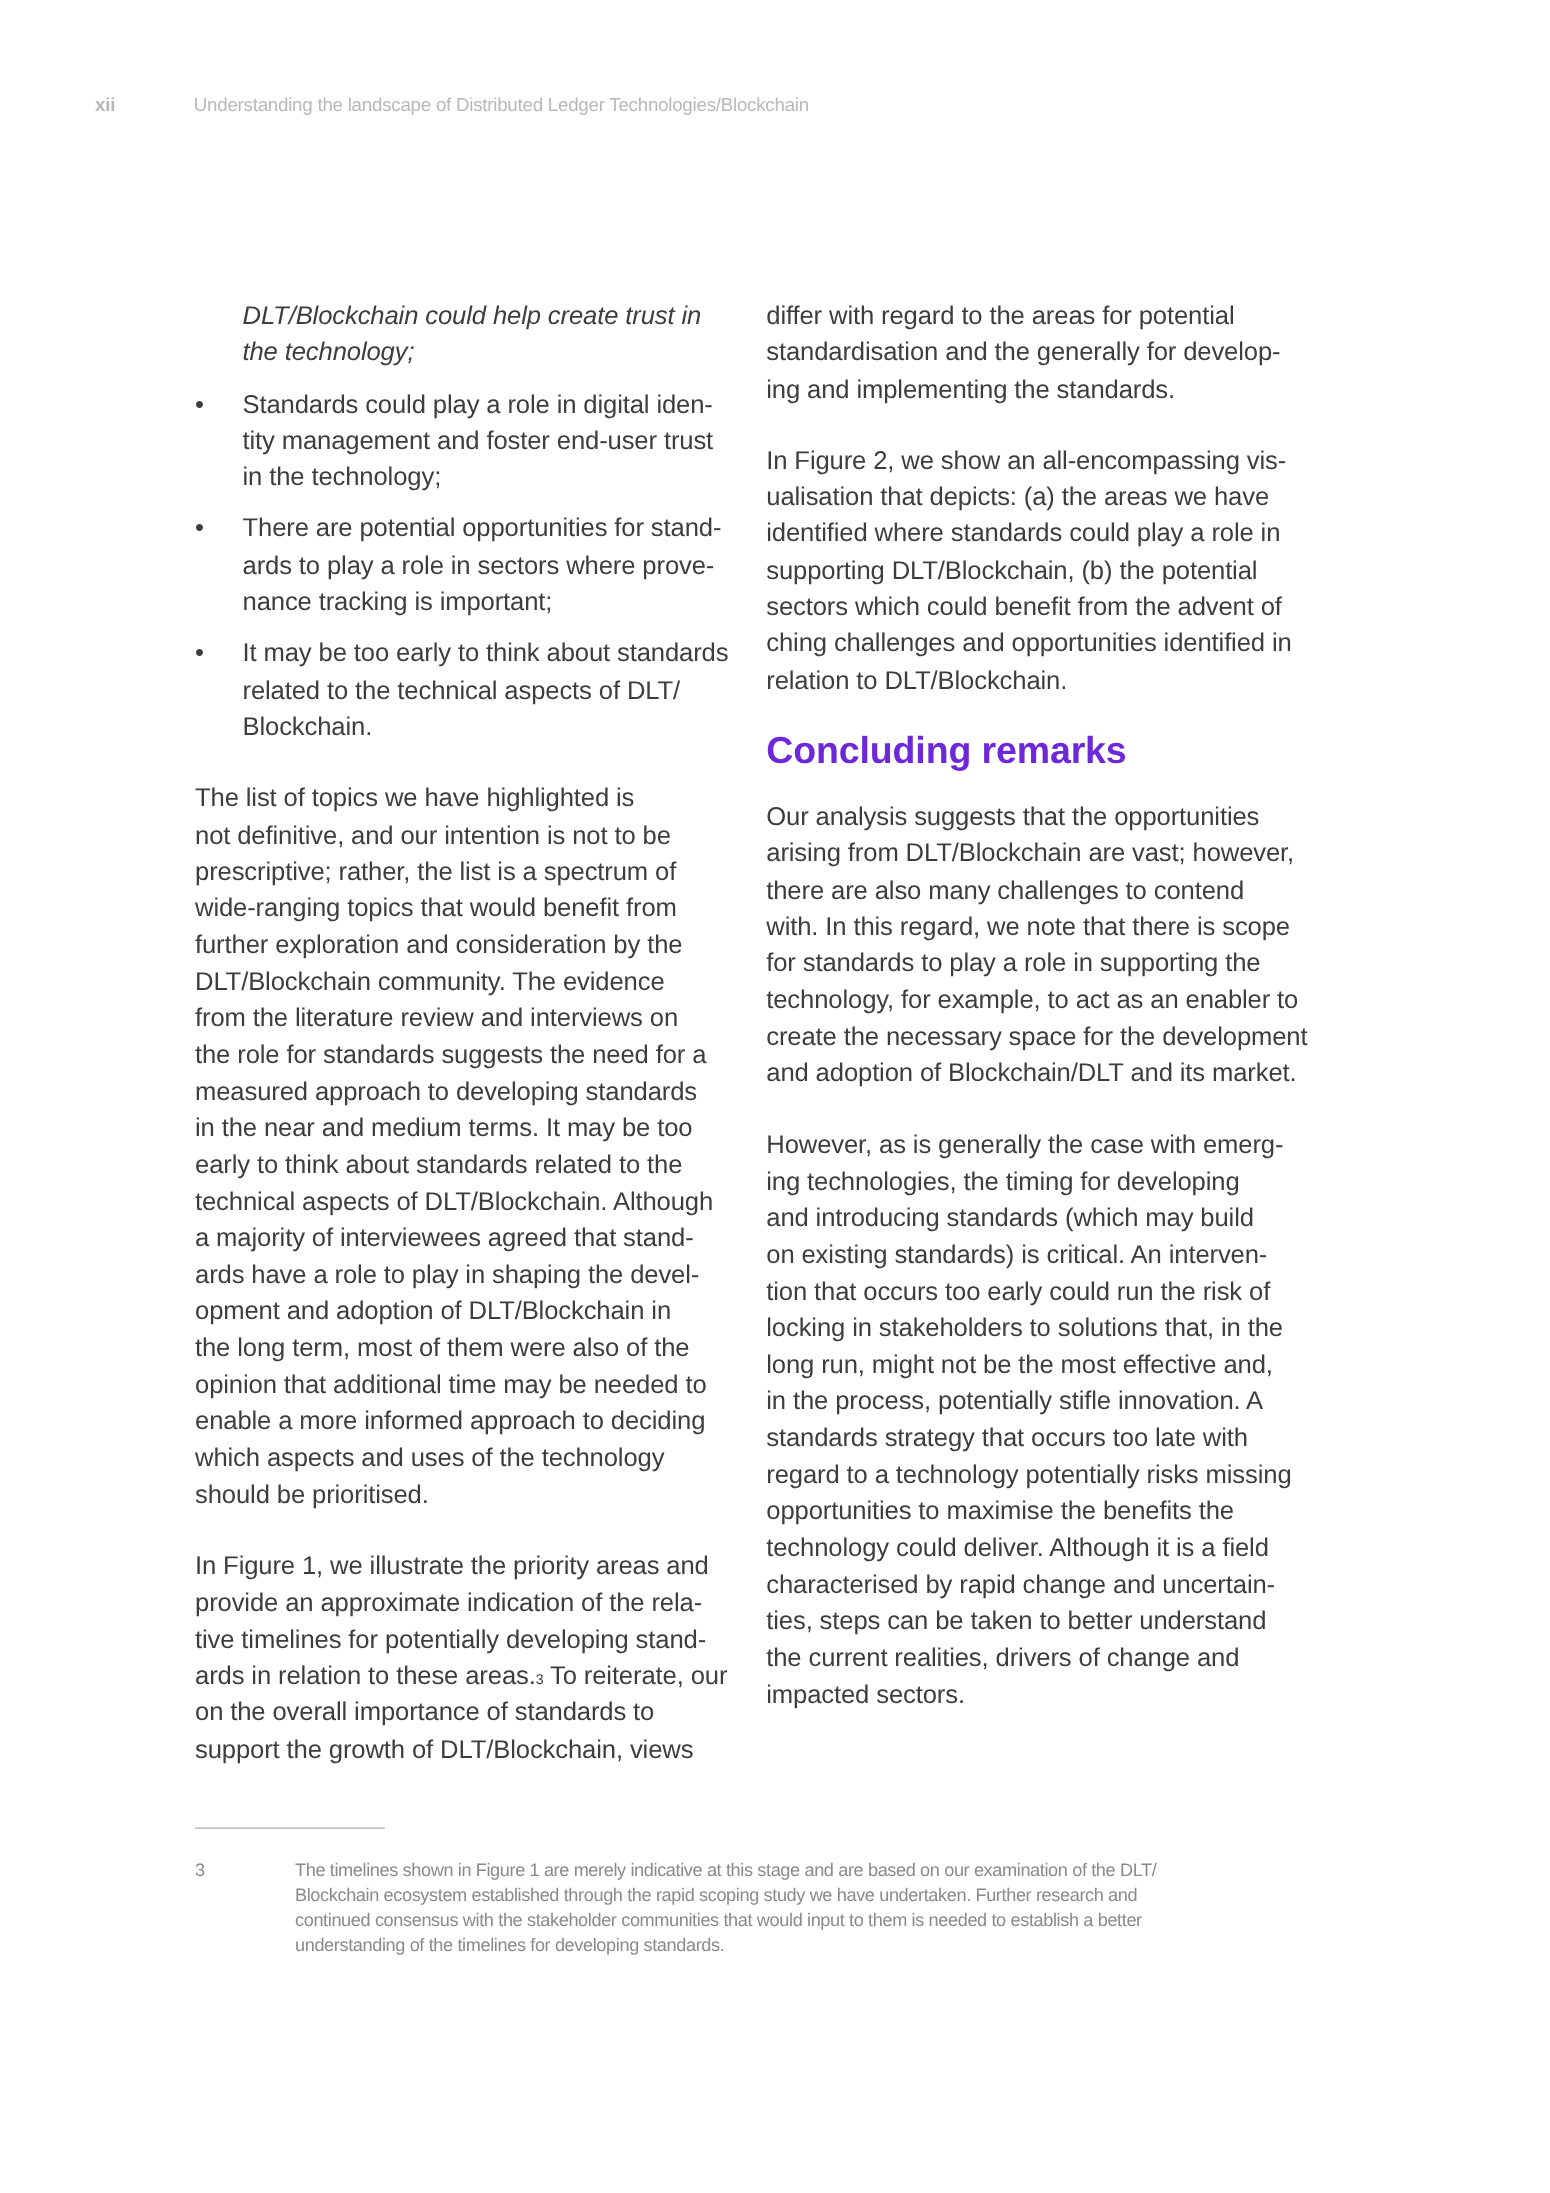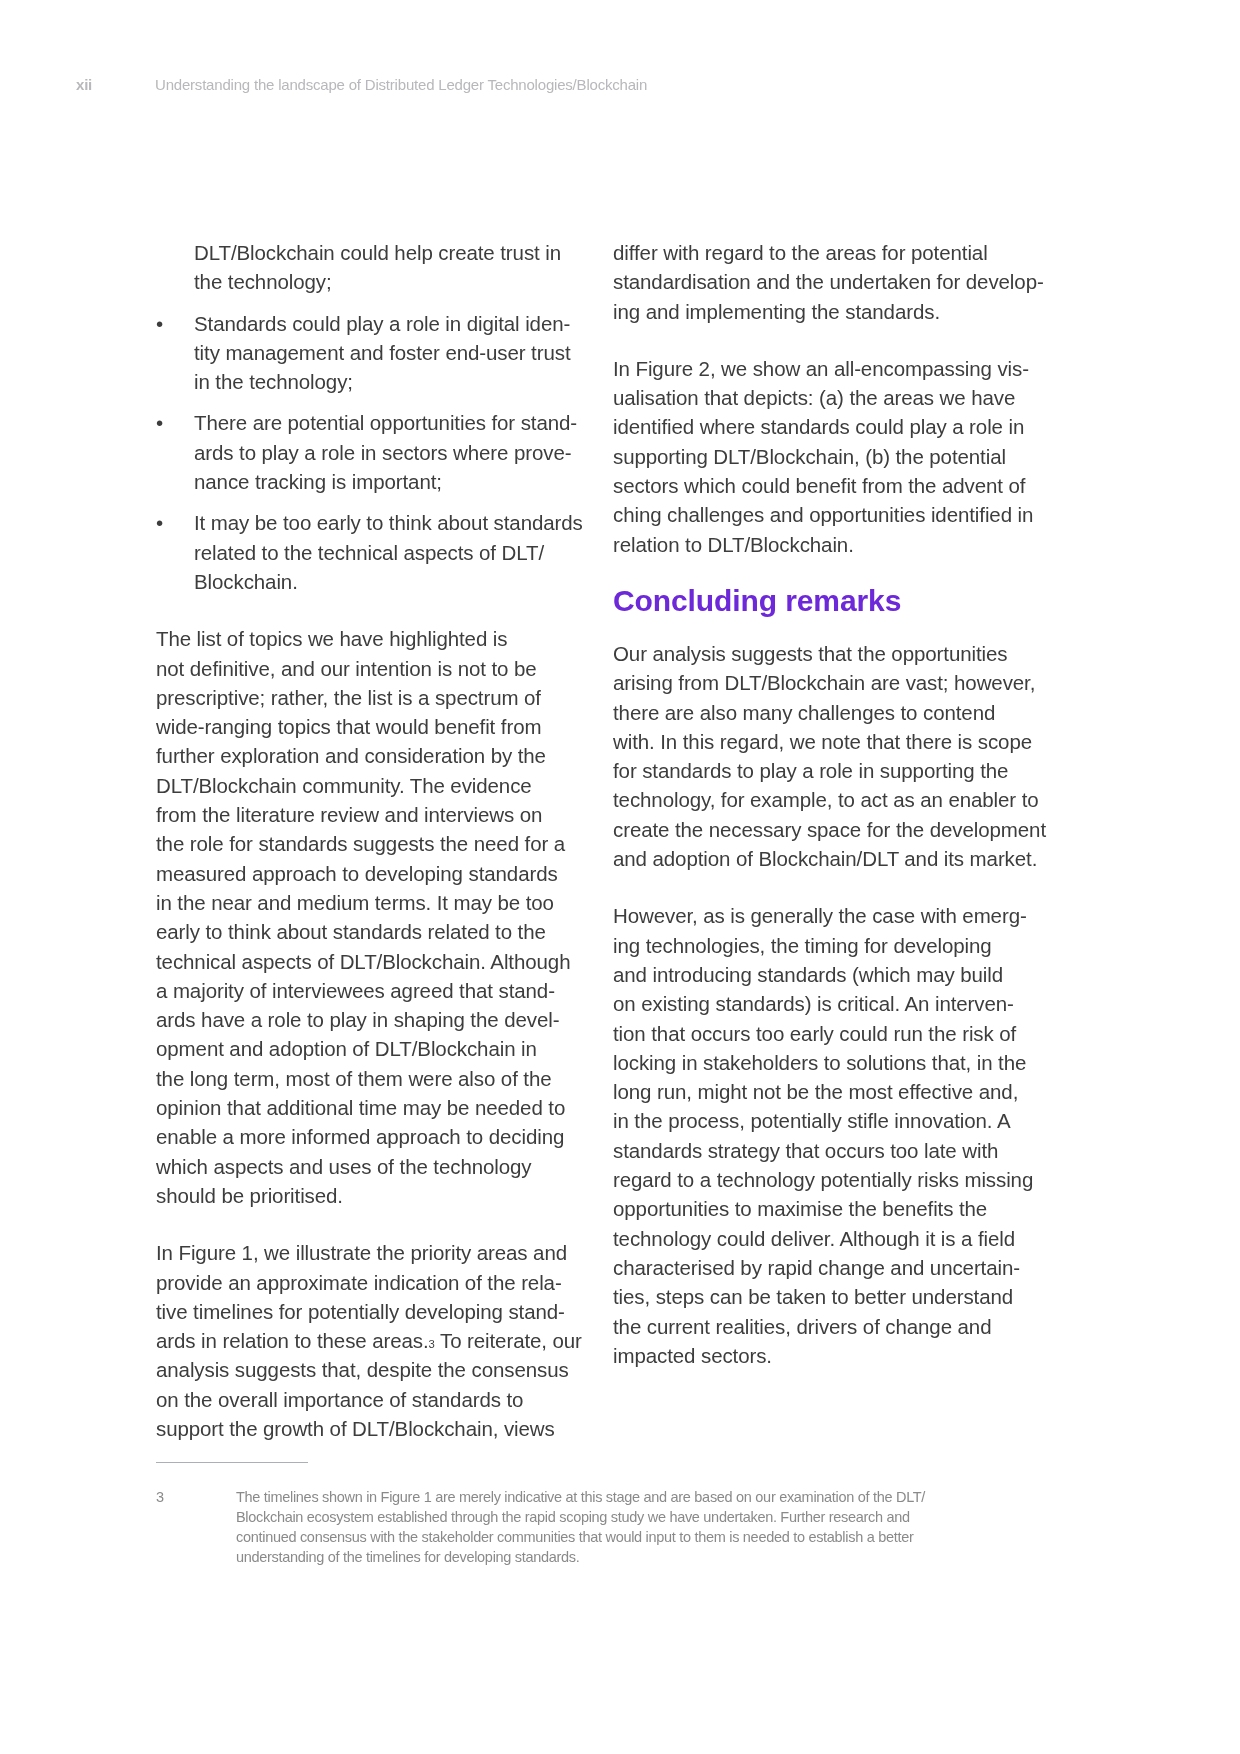--- a/index.html
+++ b/index.html
@@ -4,21 +4,21 @@
 <style>
   html, body { margin:0; padding:0; background:#ffffff; }
   body { width:1240px; height:1754px; position:relative; overflow:hidden; font-family:"Liberation Sans", sans-serif; color:#3a3a3a; }
   .running-head { position:absolute; top:76px; left:76px; font-size:15px; color:#b8b8bc; letter-spacing:-0.2px; }
   .running-head .pg { position:absolute; left:0; top:0;font-weight:bold; }
   .running-head .title { position:absolute; left:79px; top:0; white-space:nowrap; }
   .col { position:absolute; top:238px; width:460px; font-size:20.5px; line-height:29.3px; color:#3d3d3d; letter-spacing:-0.1px; }
   .col-left { left:156px; }
   .col-right { left:613px; width:460px; }
   .line { white-space:nowrap; display:block; }
-  .indent { padding-left:38px; }
+  .indent { padding-left:38px;font-style:italic; }
   .bullet { position:relative; padding-left:38px; margin-top:12px; }
   .bullet .dot { position:absolute; left:0; top:0; }
   .para { margin-top:28px; }
   .heading { font-size:30px; font-weight:bold; color:#6d28d9; margin-top:24px; margin-bottom:20px; line-height:36px; }
   .rule { position:absolute; left:156px; top:1462px; width:152px; height:1px; background:#a9b0b6; }
   .footnote { position:absolute; left:156px; top:1487px; width:940px; font-size:14.5px; line-height:20px; color:#8a8a8a; letter-spacing:-0.3px; }
   .footnote .num { position:absolute; left:0; top:0; }
   .footnote .text { position:absolute; left:80px; top:0; }
   sup { font-size:0.55em; vertical-align:top; position:relative; top:4px; }
 </style>
@@ -76,30 +76,29 @@
     <span class="line">enable a more informed approach to deciding</span>
     <span class="line">which aspects and uses of the technology</span>
     <span class="line">should be prioritised.</span>
   </div>
 
   <div class="para">
     <span class="line">In Figure 1, we illustrate the priority areas and</span>
     <span class="line">provide an approximate indication of the rela-</span>
     <span class="line">tive timelines for potentially developing stand-</span>
     <span class="line"><span>ards in relation to these areas.</span><sup>3</sup><span> To reiterate, our</span></span>
-    <span class="line">analysis suggests that, despite the consensus</span>
     <span class="line">on the overall importance of standards to</span>
     <span class="line">support the growth of DLT/Blockchain, views</span>
   </div>
 </div>
 
 <div class="col col-right">
   <div>
     <span class="line">differ with regard to the areas for potential</span>
-    <span class="line">standardisation and the undertaken for develop-</span>
+    <span class="line">standardisation and the generally for develop-</span>
     <span class="line">ing and implementing the standards.</span>
   </div>
   <div class="para">
     <span class="line">In Figure 2, we show an all-encompassing vis-</span>
     <span class="line">ualisation that depicts: (a) the areas we have</span>
     <span class="line">identified where standards could play a role in</span>
     <span class="line">supporting DLT/Blockchain, (b) the potential</span>
     <span class="line">sectors which could benefit from the advent of</span>
     <span class="line">ching challenges and opportunities identified in</span>
     <span class="line">relation to DLT/Blockchain.</span>

